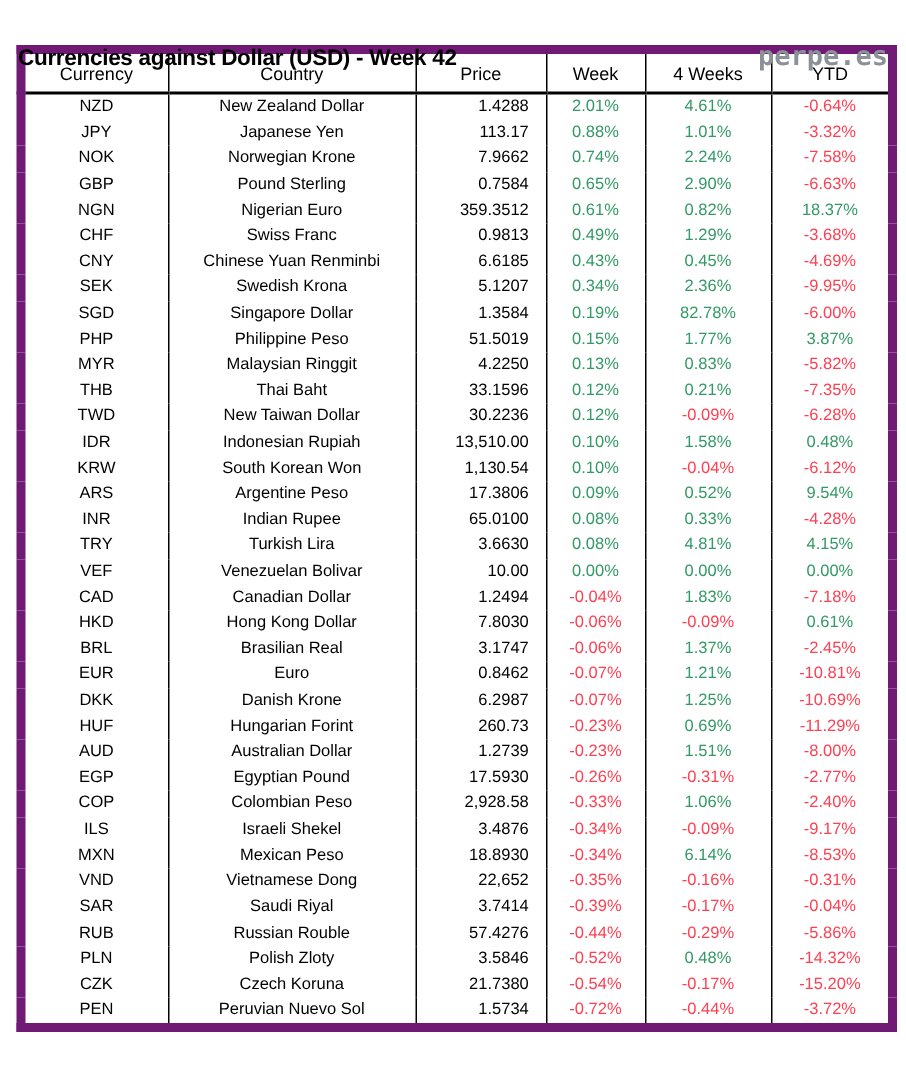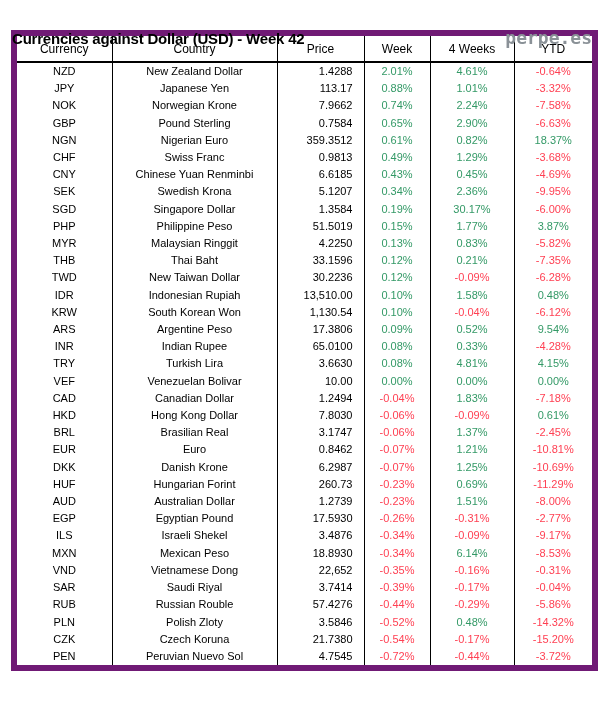--- a/index.html
+++ b/index.html
@@ -170,21 +170,21 @@
         <td class="price">5.1207</td>
         <td class="pos">0.34%</td>
         <td class="pos">2.36%</td>
         <td class="neg">-9.95%</td>
       </tr>
       <tr>
         <td>SGD</td>
         <td>Singapore Dollar</td>
         <td class="price">1.3584</td>
         <td class="pos">0.19%</td>
-        <td class="pos">30.17%</td>
+        <td class="pos">82.78%</td>
         <td class="neg">-6.00%</td>
       </tr>
       <tr>
         <td>PHP</td>
         <td>Philippine Peso</td>
         <td class="price">51.5019</td>
         <td class="pos">0.15%</td>
         <td class="pos">1.77%</td>
         <td class="pos">3.87%</td>
       </tr>
@@ -318,20 +318,28 @@
       </tr>
       <tr>
         <td>EGP</td>
         <td>Egyptian Pound</td>
         <td class="price">17.5930</td>
         <td class="neg">-0.26%</td>
         <td class="neg">-0.31%</td>
         <td class="neg">-2.77%</td>
       </tr>
       <tr>
+        <td>COP</td>
+        <td>Colombian Peso</td>
+        <td class="price">2,928.58</td>
+        <td class="neg">-0.33%</td>
+        <td class="pos">1.06%</td>
+        <td class="neg">-2.40%</td>
+      </tr>
+      <tr>
         <td>ILS</td>
         <td>Israeli Shekel</td>
         <td class="price">3.4876</td>
         <td class="neg">-0.34%</td>
         <td class="neg">-0.09%</td>
         <td class="neg">-9.17%</td>
       </tr>
       <tr>
         <td>MXN</td>
         <td>Mexican Peso</td>
@@ -376,19 +384,19 @@
         <td>CZK</td>
         <td>Czech Koruna</td>
         <td class="price">21.7380</td>
         <td class="neg">-0.54%</td>
         <td class="neg">-0.17%</td>
         <td class="neg">-15.20%</td>
       </tr>
       <tr>
         <td>PEN</td>
         <td>Peruvian Nuevo Sol</td>
-        <td class="price">4.7545</td>
+        <td class="price">1.5734</td>
         <td class="neg">-0.72%</td>
         <td class="neg">-0.44%</td>
         <td class="neg">-3.72%</td>
       </tr>
     </tbody>
 </table>
 
 </body></html>

